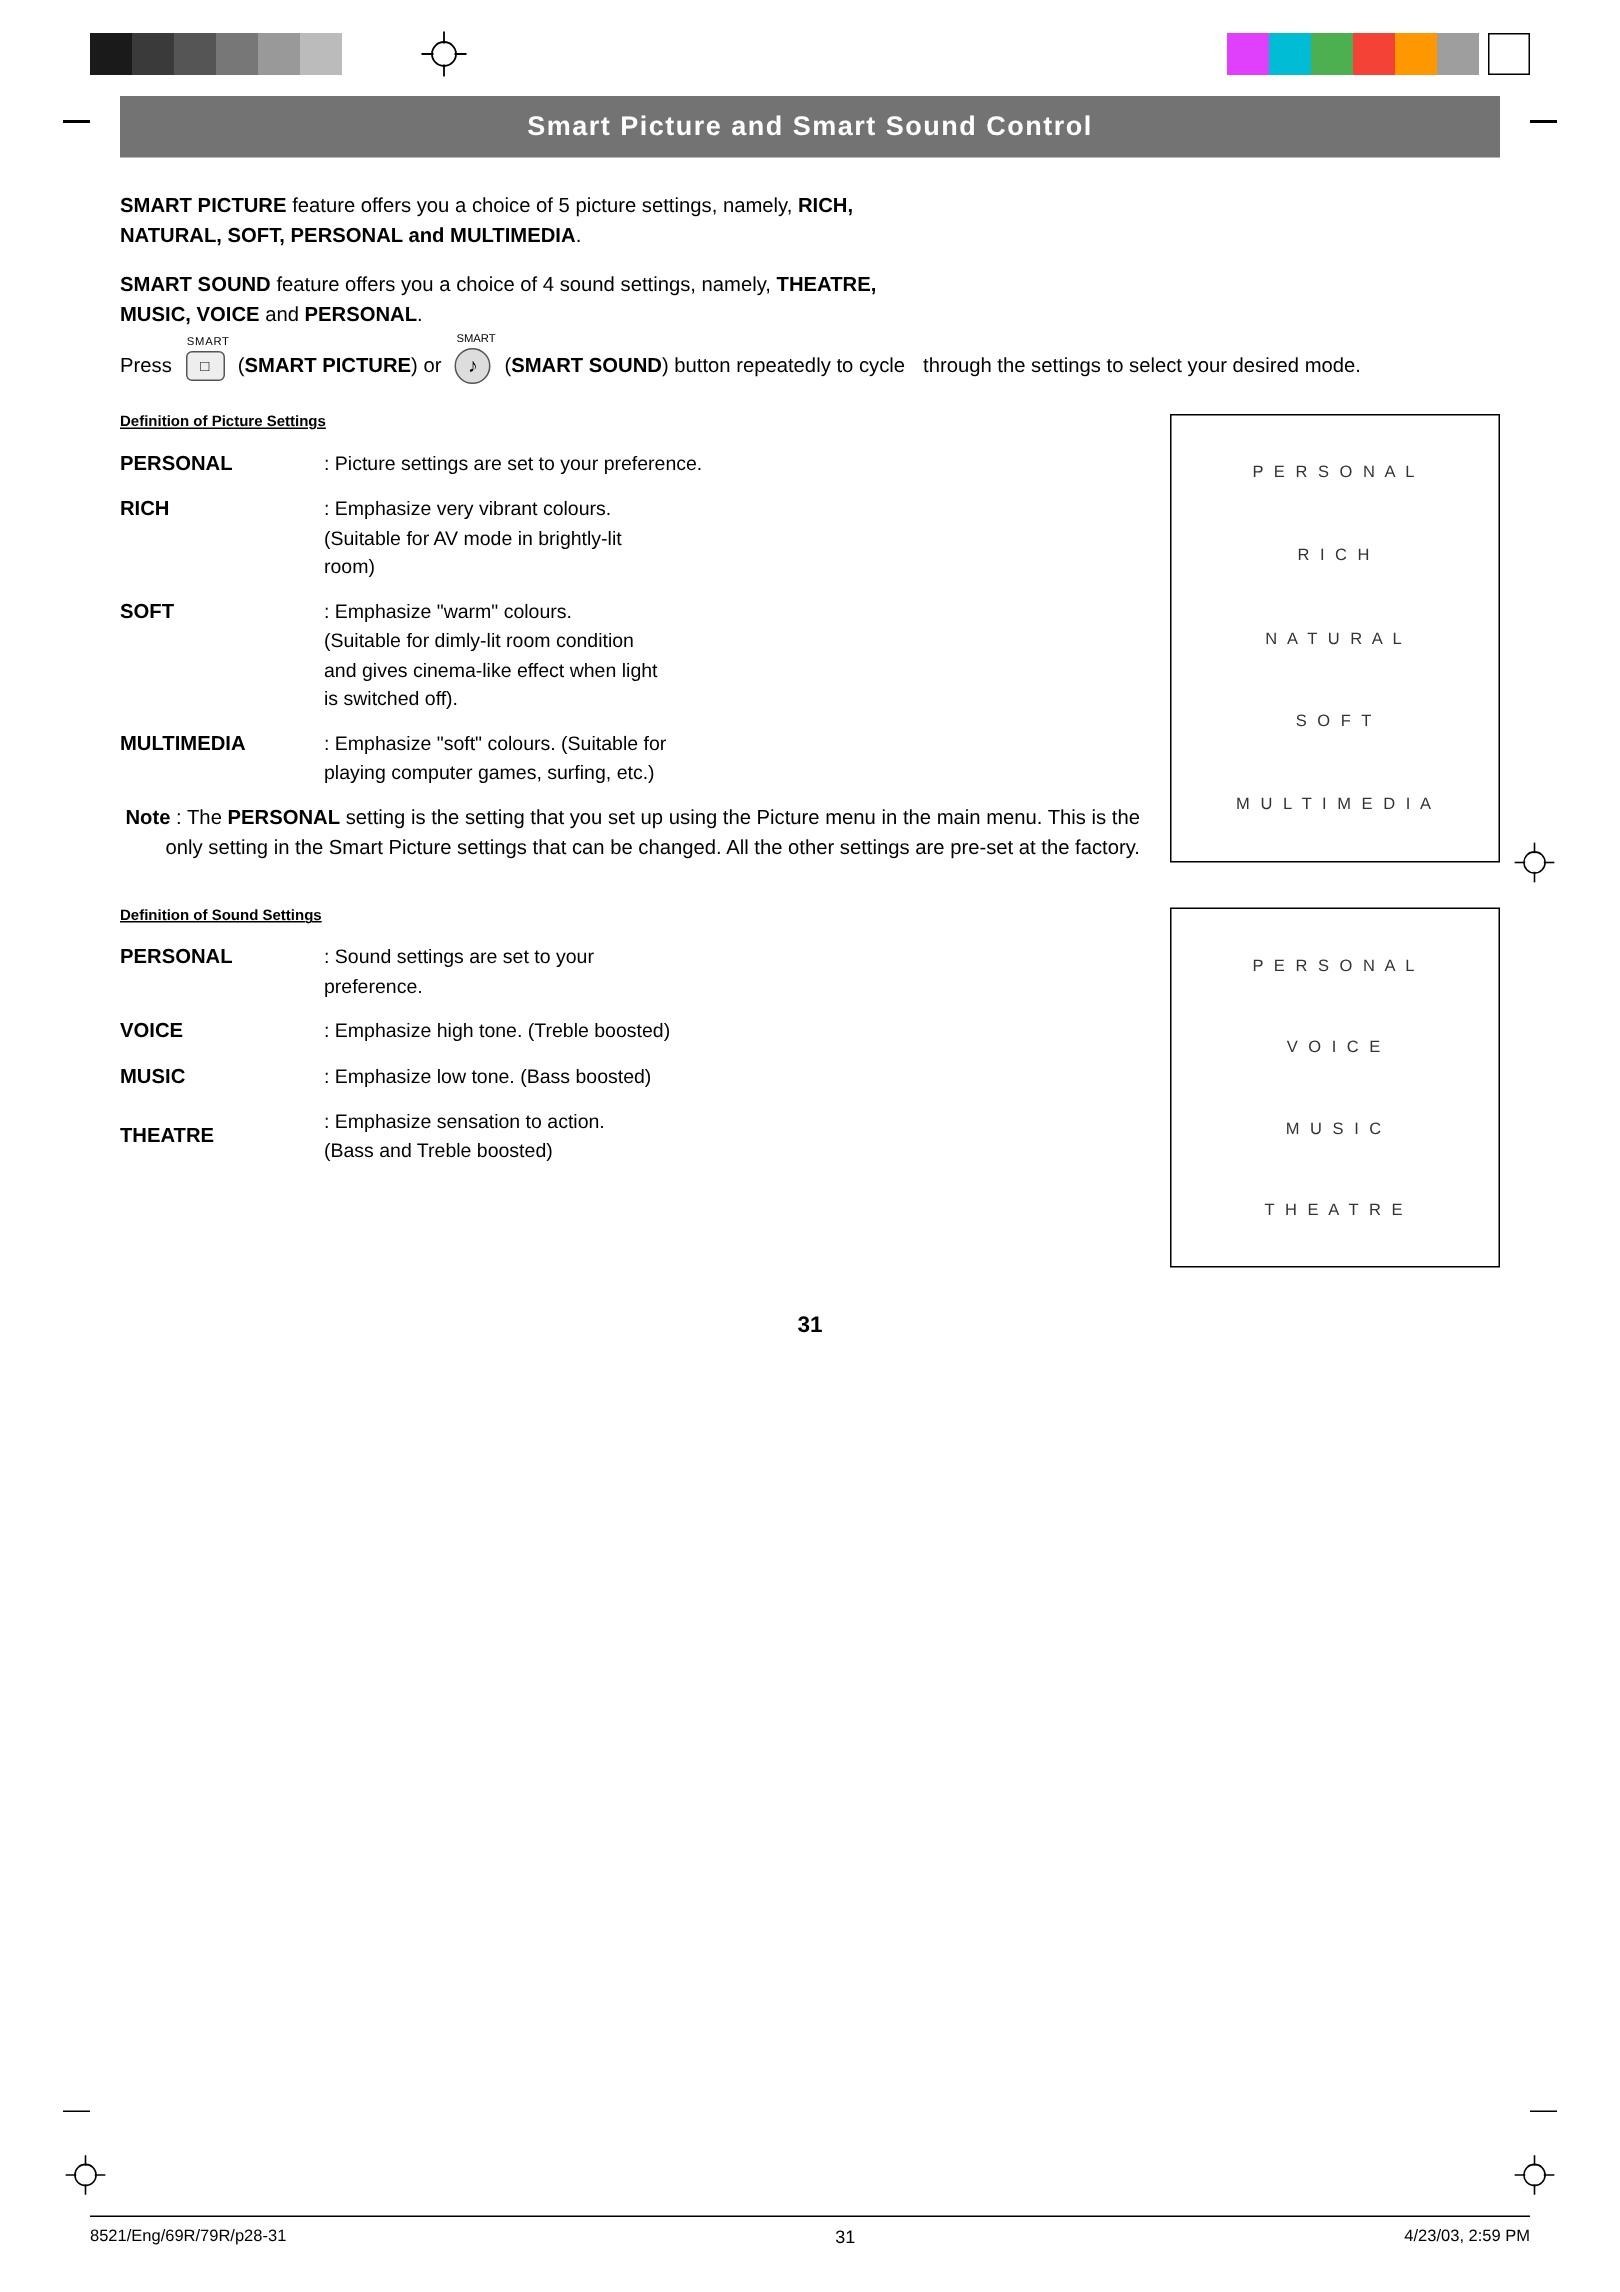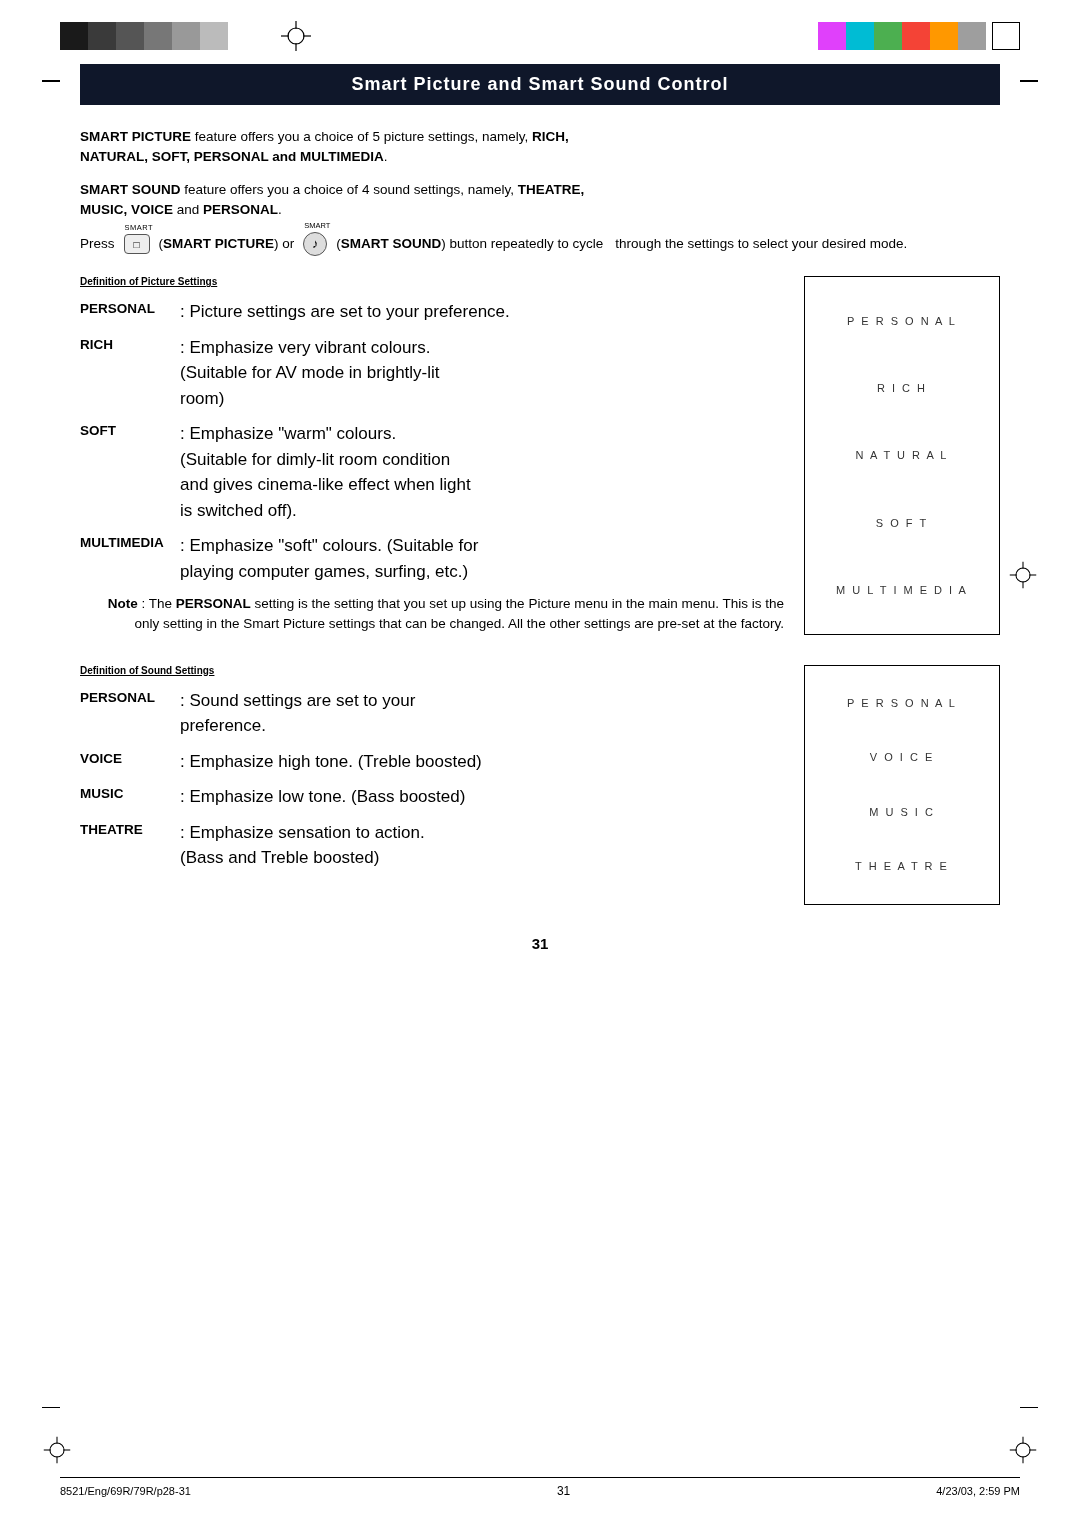--- a/index.html
+++ b/index.html
@@ -51,21 +51,21 @@
       gap: 0;
     }
 
     
     .page-content {
       padding: 0 80px 40px 80px;
     }
 
     
     .title-box {
-      background: #0f172a;
+      background: #737373;
       color: #fff;
       text-align: center;
       padding: 10px 20px;
       margin-bottom: 22px;
       font-size: 18px;
       font-weight: bold;
       letter-spacing: 1px;
     }
 
     
@@ -95,21 +95,21 @@
       display: flex;
       gap: 20px;
       margin-bottom: 30px;
     }
 
     .definition-text {
       flex: 1;
     }
 
     .definition-panel {
-      width: 196px;
+      width: 220px;
       border: 1.5px solid #000;
       display: flex;
       flex-direction: column;
       align-items: center;
       justify-content: space-around;
       padding: 10px 0;
       min-height: 240px;
     }
 
     .panel-item {
@@ -144,21 +144,22 @@
 
     .def-term {
       font-weight: bold;
       width: 100px;
       flex-shrink: 0;
       font-size: 13.5px;
     }
 
     .def-desc {
       flex: 1;
-      font-size: 17px;
+      font-size: 13px;
+      margin-left: 36px;
     }
 
     
     .note-para {
       font-size: 13.5px;
       line-height: 1.5;
       margin-top: 8px;
       text-align: right;
     }
 
@@ -373,21 +374,21 @@
           <span class="def-desc">: Sound settings are set to your<br>preference.</span>
         </div>
         <div class="def-row" style="margin-top:6px;">
           <span class="def-term">VOICE</span>
           <span class="def-desc">: Emphasize high tone. (Treble boosted)</span>
         </div>
         <div class="def-row" style="margin-top:6px;">
           <span class="def-term">MUSIC</span>
           <span class="def-desc">: Emphasize low tone. (Bass boosted)</span>
         </div>
-        <div class="def-row" style="margin-top:6px;">
+        <div class="def-row" style="margin-top:6px;align-items:center;">
           <span class="def-term">THEATRE</span>
           <span class="def-desc">: Emphasize sensation to action.<br>(Bass and Treble boosted)</span>
         </div>
       </div>
     </div>
 
     <div class="definition-panel">
       <div class="panel-item">P E R S O N A L</div>
       <div class="panel-item">V O I C E</div>
       <div class="panel-item">M U S I C</div>

